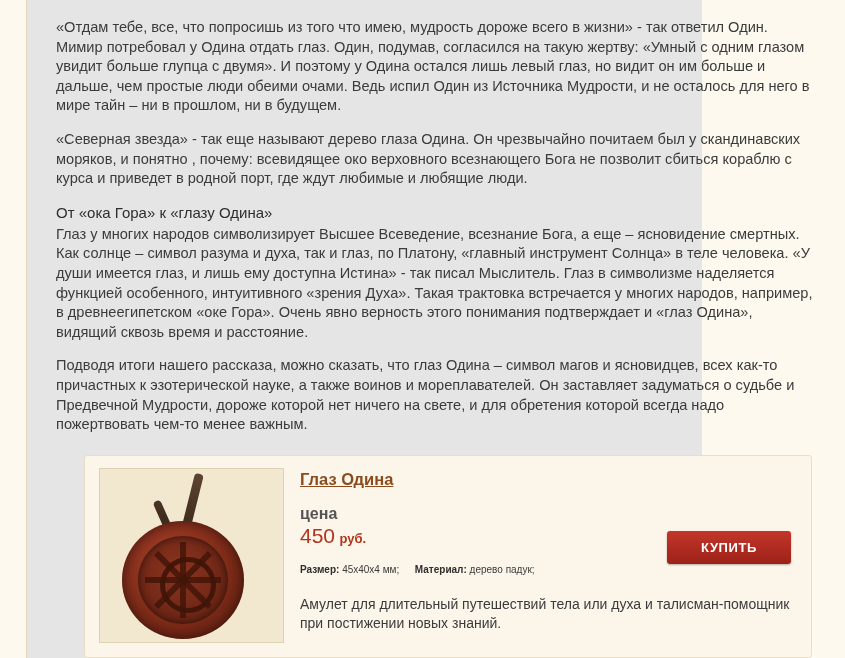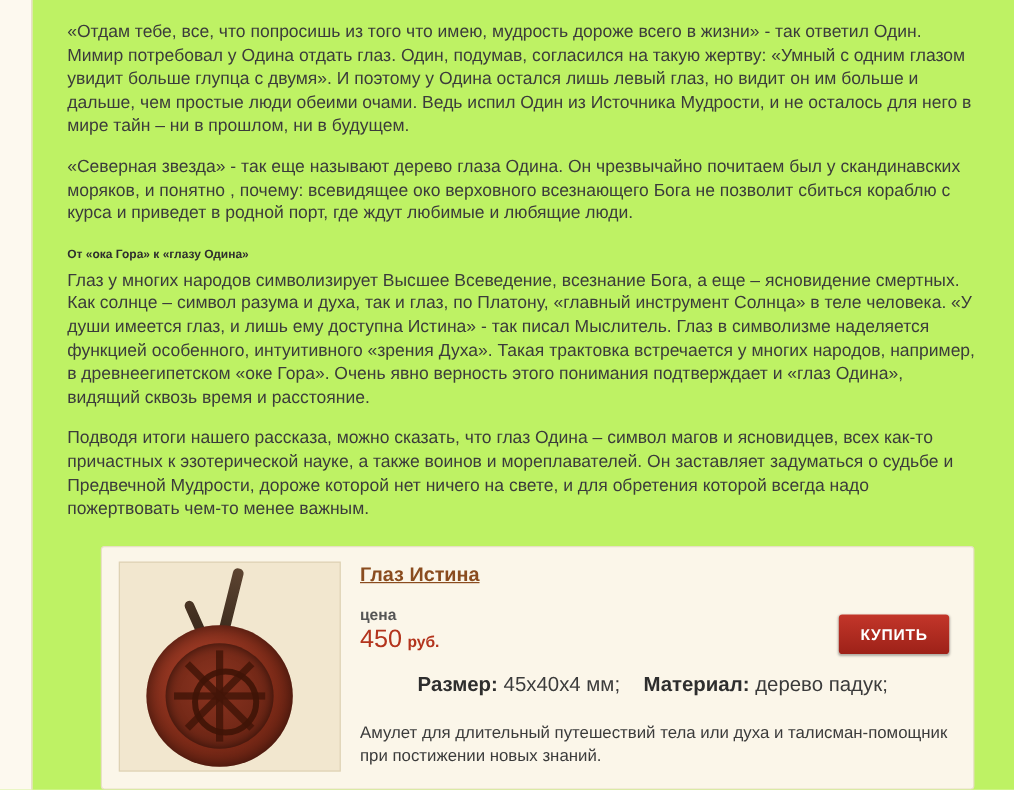--- a/index.html
+++ b/index.html
@@ -8,23 +8,23 @@
   }
   body {
     width: 845px;
     height: 658px;
     background: #fdf9ef;
     font-family: "Liberation Sans", sans-serif;
     overflow: hidden;
   }
   .page {
     position: relative;
-    width: 845px;
+    width: 702px;
     height: 658px;
-    background: #bef264;
+    background: #e5e5e5;
   }
   .left-rule {
     position: absolute;
     left: 0;
     top: 0;
     width: 27px;
     height: 658px;
     background: #fdf9ef;
     border-right: 1px solid #e4d9bf;
     box-sizing: border-box;
@@ -39,23 +39,23 @@
   }
   p.para {
     margin: 0 0 14px 0;
     font-size: 14.6px;
     line-height: 19.6px;
     color: #3b3b3b;
     text-align: left;
   }
   h3.subhead {
     margin: 8px 0 2px 0;
-    font-size: 10px;
+    font-size: 15px;
     line-height: 20px;
-    font-weight: bold;
+    font-weight: normal;
     color: #2e2e2e;
   }
   .product-card {
     margin-top: 20px;
     margin-left: 28px;
     width: 728px;
     background: #fbf6e9;
     border: 1px solid #e8dfc6;
     border-radius: 3px;
     box-sizing: border-box;
@@ -146,56 +146,55 @@
     font-weight: bold;
     text-decoration: underline;
     display: inline-block;
     margin-bottom: 10px;
     cursor: pointer;
   }
   .price-row {
     margin-top: 6px;
   }
   .price-label {
-    font-size: 13px;
+    font-size: 16px;
     color: #555;
     font-weight: bold;
     display: block;
     margin-bottom: 1px;
   }
   .price-value {
     font-size: 21px;
     color: #b3341d;
     font-weight: normal;
   }
   .price-cur {
     font-size: 13px;
     color: #b3341d;
     font-weight: bold;
   }
   .buy-button {
     position: absolute;
     right: 6px;
-    top: 44px;
+    top: 63px;
     background: linear-gradient(180deg,#c3362a,#9d2118);
     color: #fff;
     font-size: 13px;
     font-weight: bold;
     letter-spacing: .6px;
-    padding: 9px 18px;
+    padding: 9px 34px;
     border: none;
     border-radius: 3px;
     cursor: pointer;
     box-shadow: 0 1px 2px rgba(0,0,0,.3);
   }
   .specs {
     margin-top: 16px;
-    font-size: 17px;
+    font-size: 10px;
     color: #3b3b3b;
-    margin-left: 48px;
   }
   .specs b { color: #2e2e2e; }
   .spec-sep { display: inline-block; width: 10px; }
   .desc {
     margin-top: 20px;
     font-size: 14px;
     line-height: 19px;
     color: #3b3b3b;
   }
 </style>
@@ -228,21 +227,21 @@
             <div class="spoke" style="transform:rotate(90deg)"></div>
             <div class="spoke" style="transform:rotate(135deg)"></div>
             <div class="ring-mid"></div>
           </div>
         </div>
 
       </div>
 
       <div class="product-body">
 
-        <a class="product-title">Глаз Истина</a>
+        <a class="product-title">Глаз Одина</a>
 
         <div class="price-row">
           <span class="price-label">цена</span>
           <span class="price-value">450</span>
           <span class="price-cur">руб.</span>
         </div>
 
         <button class="buy-button">КУПИТЬ</button>
 
         <div class="specs">

